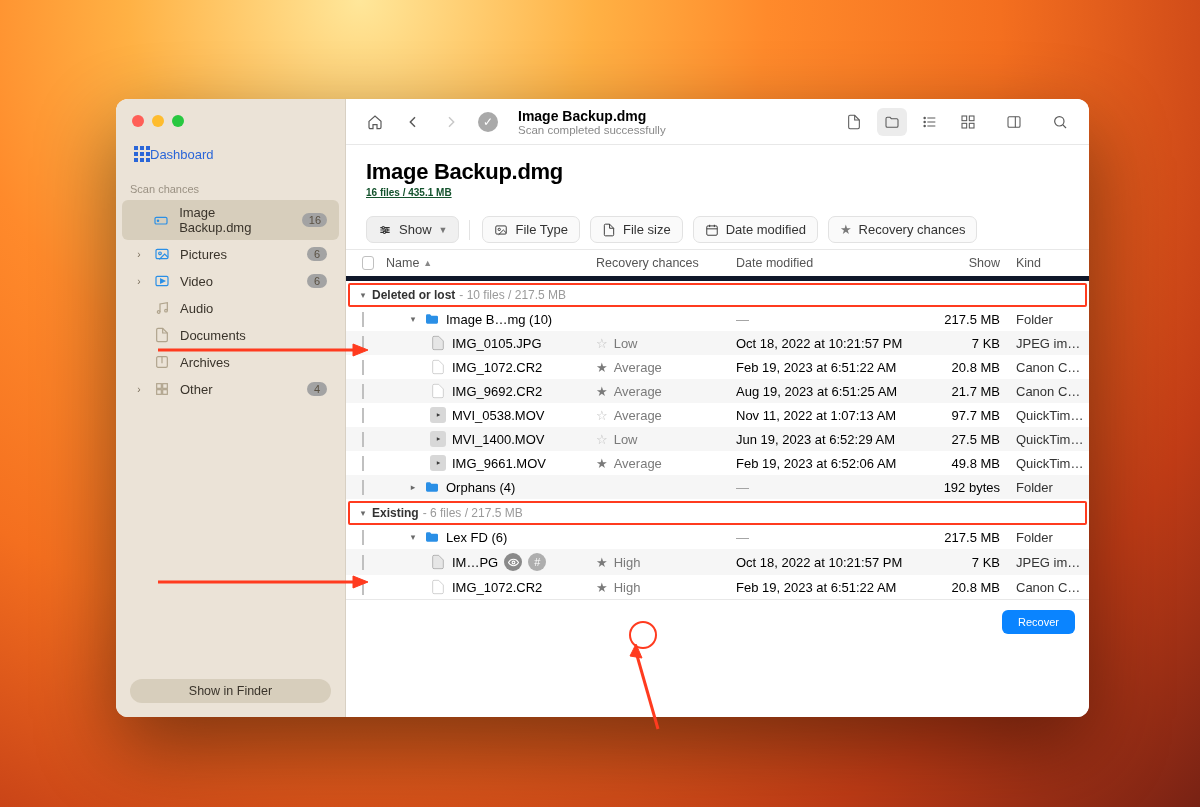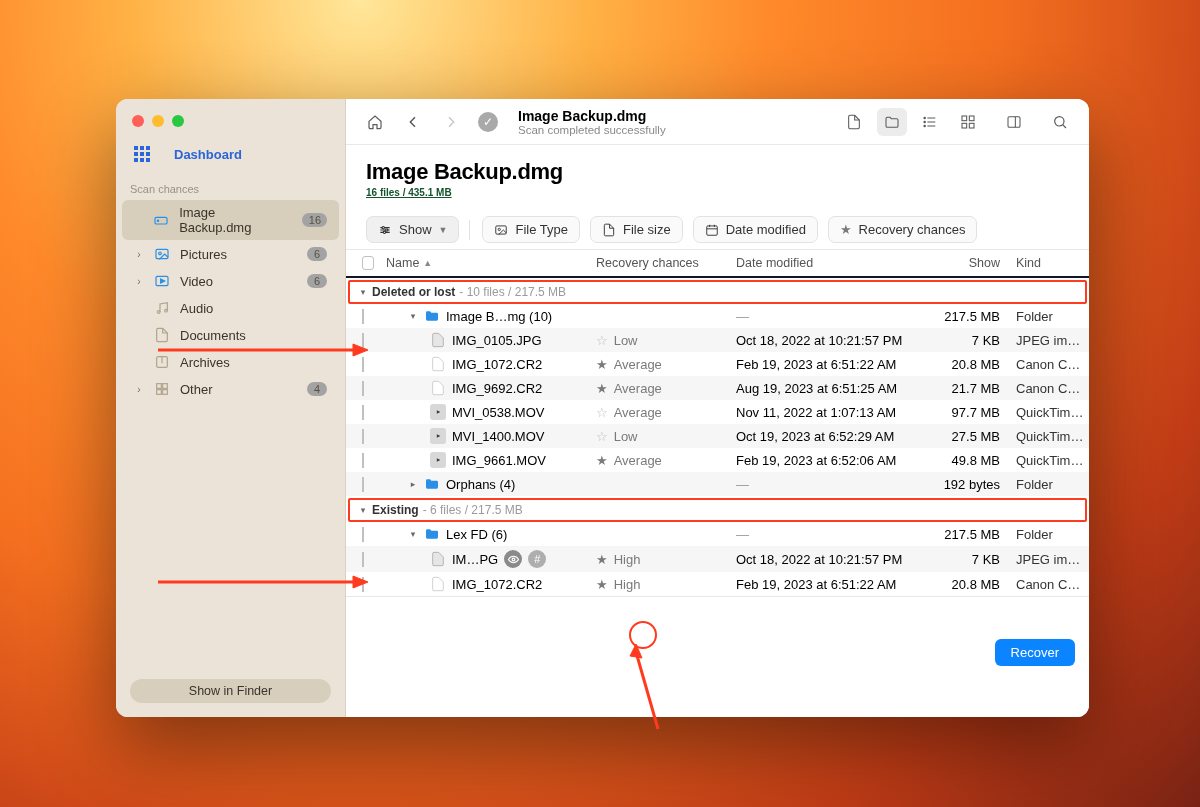--- a/index.html
+++ b/index.html
@@ -25,21 +25,21 @@
     padding-top: 10px;
   }
   .traffic { display: flex; gap: 8px; padding: 6px 0 14px 16px; }
   .traffic span { width: 12px; height: 12px; border-radius: 50%; }
   .t-red { background:#ff5f57;} .t-yel{background:#febc2e;} .t-grn{background:#28c840;}
   .nav-item {
     display: flex; align-items: center; gap: 10px;
     padding: 5px 12px; margin: 1px 6px; border-radius: 6px;
     font-size: 13px; color:#3a342b; cursor: default;
   }
-  .nav-item.title { gap:24px; font-weight:700; color:#2a66d8; padding: 4px 12px 10px; }
+  .nav-item.title { gap:0; font-weight:400; color:#2a66d8; padding: 4px 12px 10px; }
   .nav-item.title .grid-ic { width:16px; height:16px; display:grid; grid-template-columns:repeat(3,4px); grid-template-rows:repeat(3,4px); gap:2px;}
   .nav-item.title .grid-ic i{background:#2a66d8;}
   .section-label { font-size: 11px; color:#9a9183; padding: 10px 14px 4px; }
   .nav-item.selected { background:#d7cebc; }
   .nav-item .spacer { flex:1; }
   .nav-item .badge {
     background:#a3a3a3; border-radius: 10px; min-width: 20px; padding: 1px 7px;
     font-size: 11px; text-align: center; color:#5a5143;
   }
   .nav-item .chev { width:10px; text-align:center; font-size:10px; color:#7a6f5c;}
@@ -78,21 +78,21 @@
   .pill svg, .pill .ic{width:14px;height:14px;}
   .vline{width:1px;height:20px;background:#e3e3e3;margin-right:2px;}
 
   .table { flex:1; display:flex; flex-direction:column; overflow:hidden; font-size:13px; }
   .thead, .trow {
     display:grid;
     grid-template-columns: 30px 210px 140px 190px 90px 80px;
     align-items:center;
     gap: 0;
   }
-  .thead { border-top:1px solid #e8e8e8; border-bottom:2px solid #0f172a; color:#555; font-size:12.5px; padding: 6px 4px; background:#fff;}
+  .thead { border-top:1px solid #e8e8e8; border-bottom:5px solid #0f172a; color:#555; font-size:12.5px; padding: 6px 4px; background:#fff;}
   .thead > div { padding: 0 6px; display:flex; align-items:center; gap:4px;}
   .thead .sort-ind{font-size:9px;color:#888;}
   .tbody { overflow:auto; }
   .section-row {
     border:2px solid #ff3b1f; border-radius:2px;
     padding: 3px 8px; font-size:12px; color:#333;
     display:flex; align-items:center; gap:4px; margin:2px 2px 0 2px;
     background:#fff;
   }
   .section-row .grey{color:#9a9a9a;}
@@ -109,21 +109,21 @@
   .fi.folder{color:#2a8fe6;}
   .fi.jpg{color:#5a5a5a;font-size:11px;}
   .fi.raw{color:#8a8a8a;font-size:11px;}
   .fi.mov{color:#2a2a2a;background:#d8d8d8;border-radius:3px;font-size:10px;}
   .star{color:#bdbdbd;font-size:13px;}
   .star.fill{color:#7a7a7a;}
   .rec-cell{display:flex;align-items:center;gap:6px;color:#7a7a7a;}
   .dash{color:#9a9a9a;}
 
   .tfoot { border-top:1px solid #e8e8e8; padding:10px 14px; display:flex; justify-content:flex-end; }
-  .recover-btn { background:#0a84ff; color:#fff; border:none; border-radius:6px; padding:6px 16px; font-size:13px; font-weight:500;margin-top:32px;}
+  .recover-btn { background:#0a84ff; color:#fff; border:none; border-radius:6px; padding:6px 16px; font-size:11px; font-weight:500;}
 
   
   .annot { position:absolute; pointer-events:none; }
   .circle-annot {
     width:28px; height:28px; border:2.5px solid #ff3b1f; border-radius:50%;
   }
   .arrow { stroke:#ff3b1f; fill:#ff3b1f; }
 
   .preview-btn{width:18px;height:18px;border-radius:50%;background:#8a8a8a;display:inline-flex;align-items:center;justify-content:center;color:#fff;font-size:11px;}
 </style>
@@ -485,21 +485,21 @@
                   <rect x="3" y="5" width="18" height="14" rx="2" fill="#d8d8d8"></rect>
                   <polygon points="10,9 16,12 10,15"></polygon>
                 </svg>
               </span>
               <span>MVI_1400.MOV</span>
             </div>
             <div class="cell rec-cell">
               <span class="star">☆</span>
               <span>Low</span>
             </div>
-            <div class="cell">Oct 19, 2023 at 6:52:29 AM</div>
+            <div class="cell">Jun 19, 2023 at 6:52:29 AM</div>
             <div class="cell size">27.5 MB</div>
             <div class="cell kind">QuickTim…</div>
           </div>
           <div class="trow">
             <div class="cell"><span class="cb"></span></div>
             <div class="cell name" style="padding-left:50px">
               <span class="fi mov">
                 <svg width="14" height="14" viewBox="0 0 24 24" fill="#3a3a3a">
                   <rect x="3" y="5" width="18" height="14" rx="2" fill="#d8d8d8"></rect>
                   <polygon points="10,9 16,12 10,15"></polygon>

